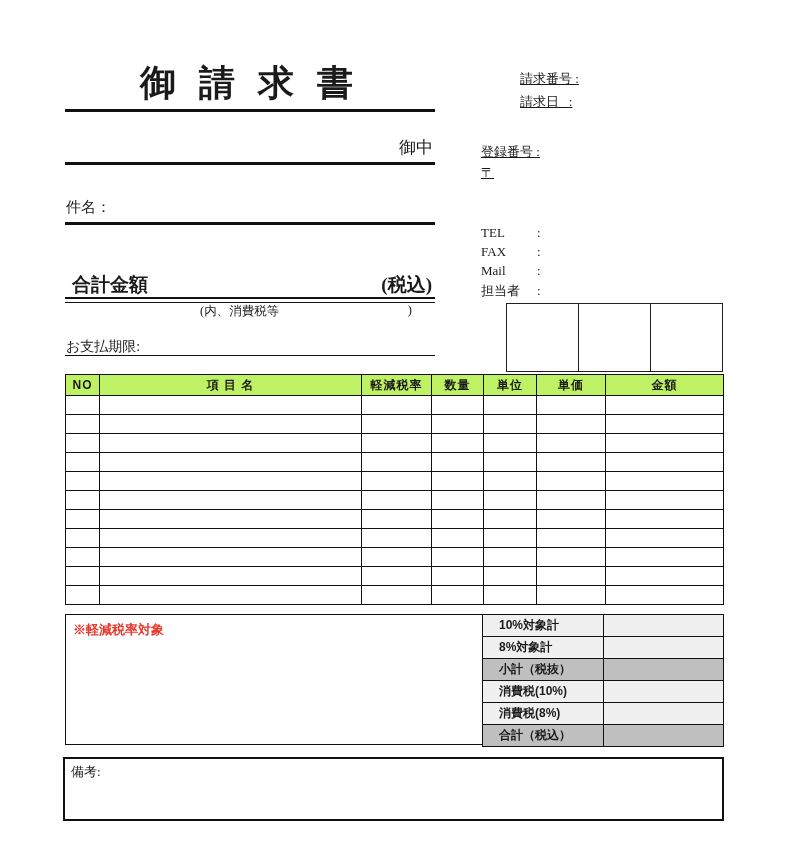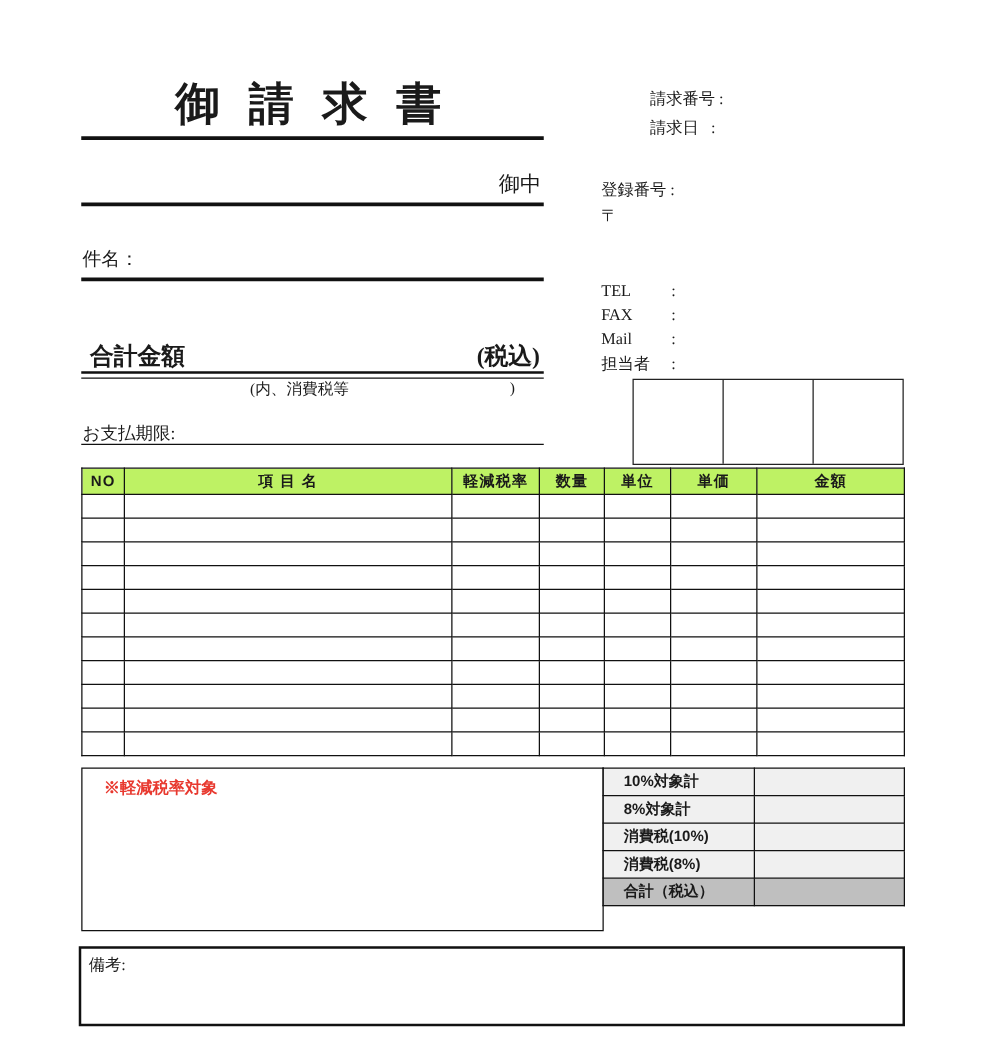--- a/index.html
+++ b/index.html
@@ -60,20 +60,21 @@
     top: 136px;
     width: 368px;
     text-align: right;
     font-size: 17px;
   }
 
   
   .rh-label {
     font-size: 13px;
     white-space: pre;
+    text-decoration: underline;
   }
   #invoice-no  { left: 520px; top: 70px; }
   #invoice-date{ left: 520px; top: 93px; }
   #reg-no      { left: 481px; top: 143px; }
   #postal-mark { left: 481px; top: 164px; font-size: 13px; }
 
   .contact-row {
     position: absolute;
     left: 481px;
     font-size: 13px;
@@ -181,21 +182,21 @@
     left: 65px;
     top: 614px;
     width: 418px;
     height: 131px;
     border: 1.6px solid #111;
     box-sizing: border-box;
     background: #fff;
   }
   .note-text {
     position: absolute;
-    left: 17px;
+    left: 7px;
     top: 6px;
     font-size: 13px;
     color: #e8392f;
     font-family: Liberation Mono, monospace;
     font-weight: bold;
   }
 
   .summary-table {
     left: 482px;
     top: 614px;
@@ -419,20 +420,24 @@
     <tbody id="summary-body">
         <tr>
           <td class="tone-light">10%対象計</td>
           <td class="tone-light"></td>
         </tr>
         <tr>
           <td class="tone-light"> 8%対象計</td>
           <td class="tone-light"></td>
         </tr>
         <tr>
+          <td class="tone-dark">小計（税抜）</td>
+          <td class="tone-dark"></td>
+        </tr>
+        <tr>
           <td class="tone-light">消費税(10%)</td>
           <td class="tone-light"></td>
         </tr>
         <tr>
           <td class="tone-light">消費税(8%)</td>
           <td class="tone-light"></td>
         </tr>
         <tr>
           <td class="tone-dark">合計（税込）</td>
           <td class="tone-dark"></td>

